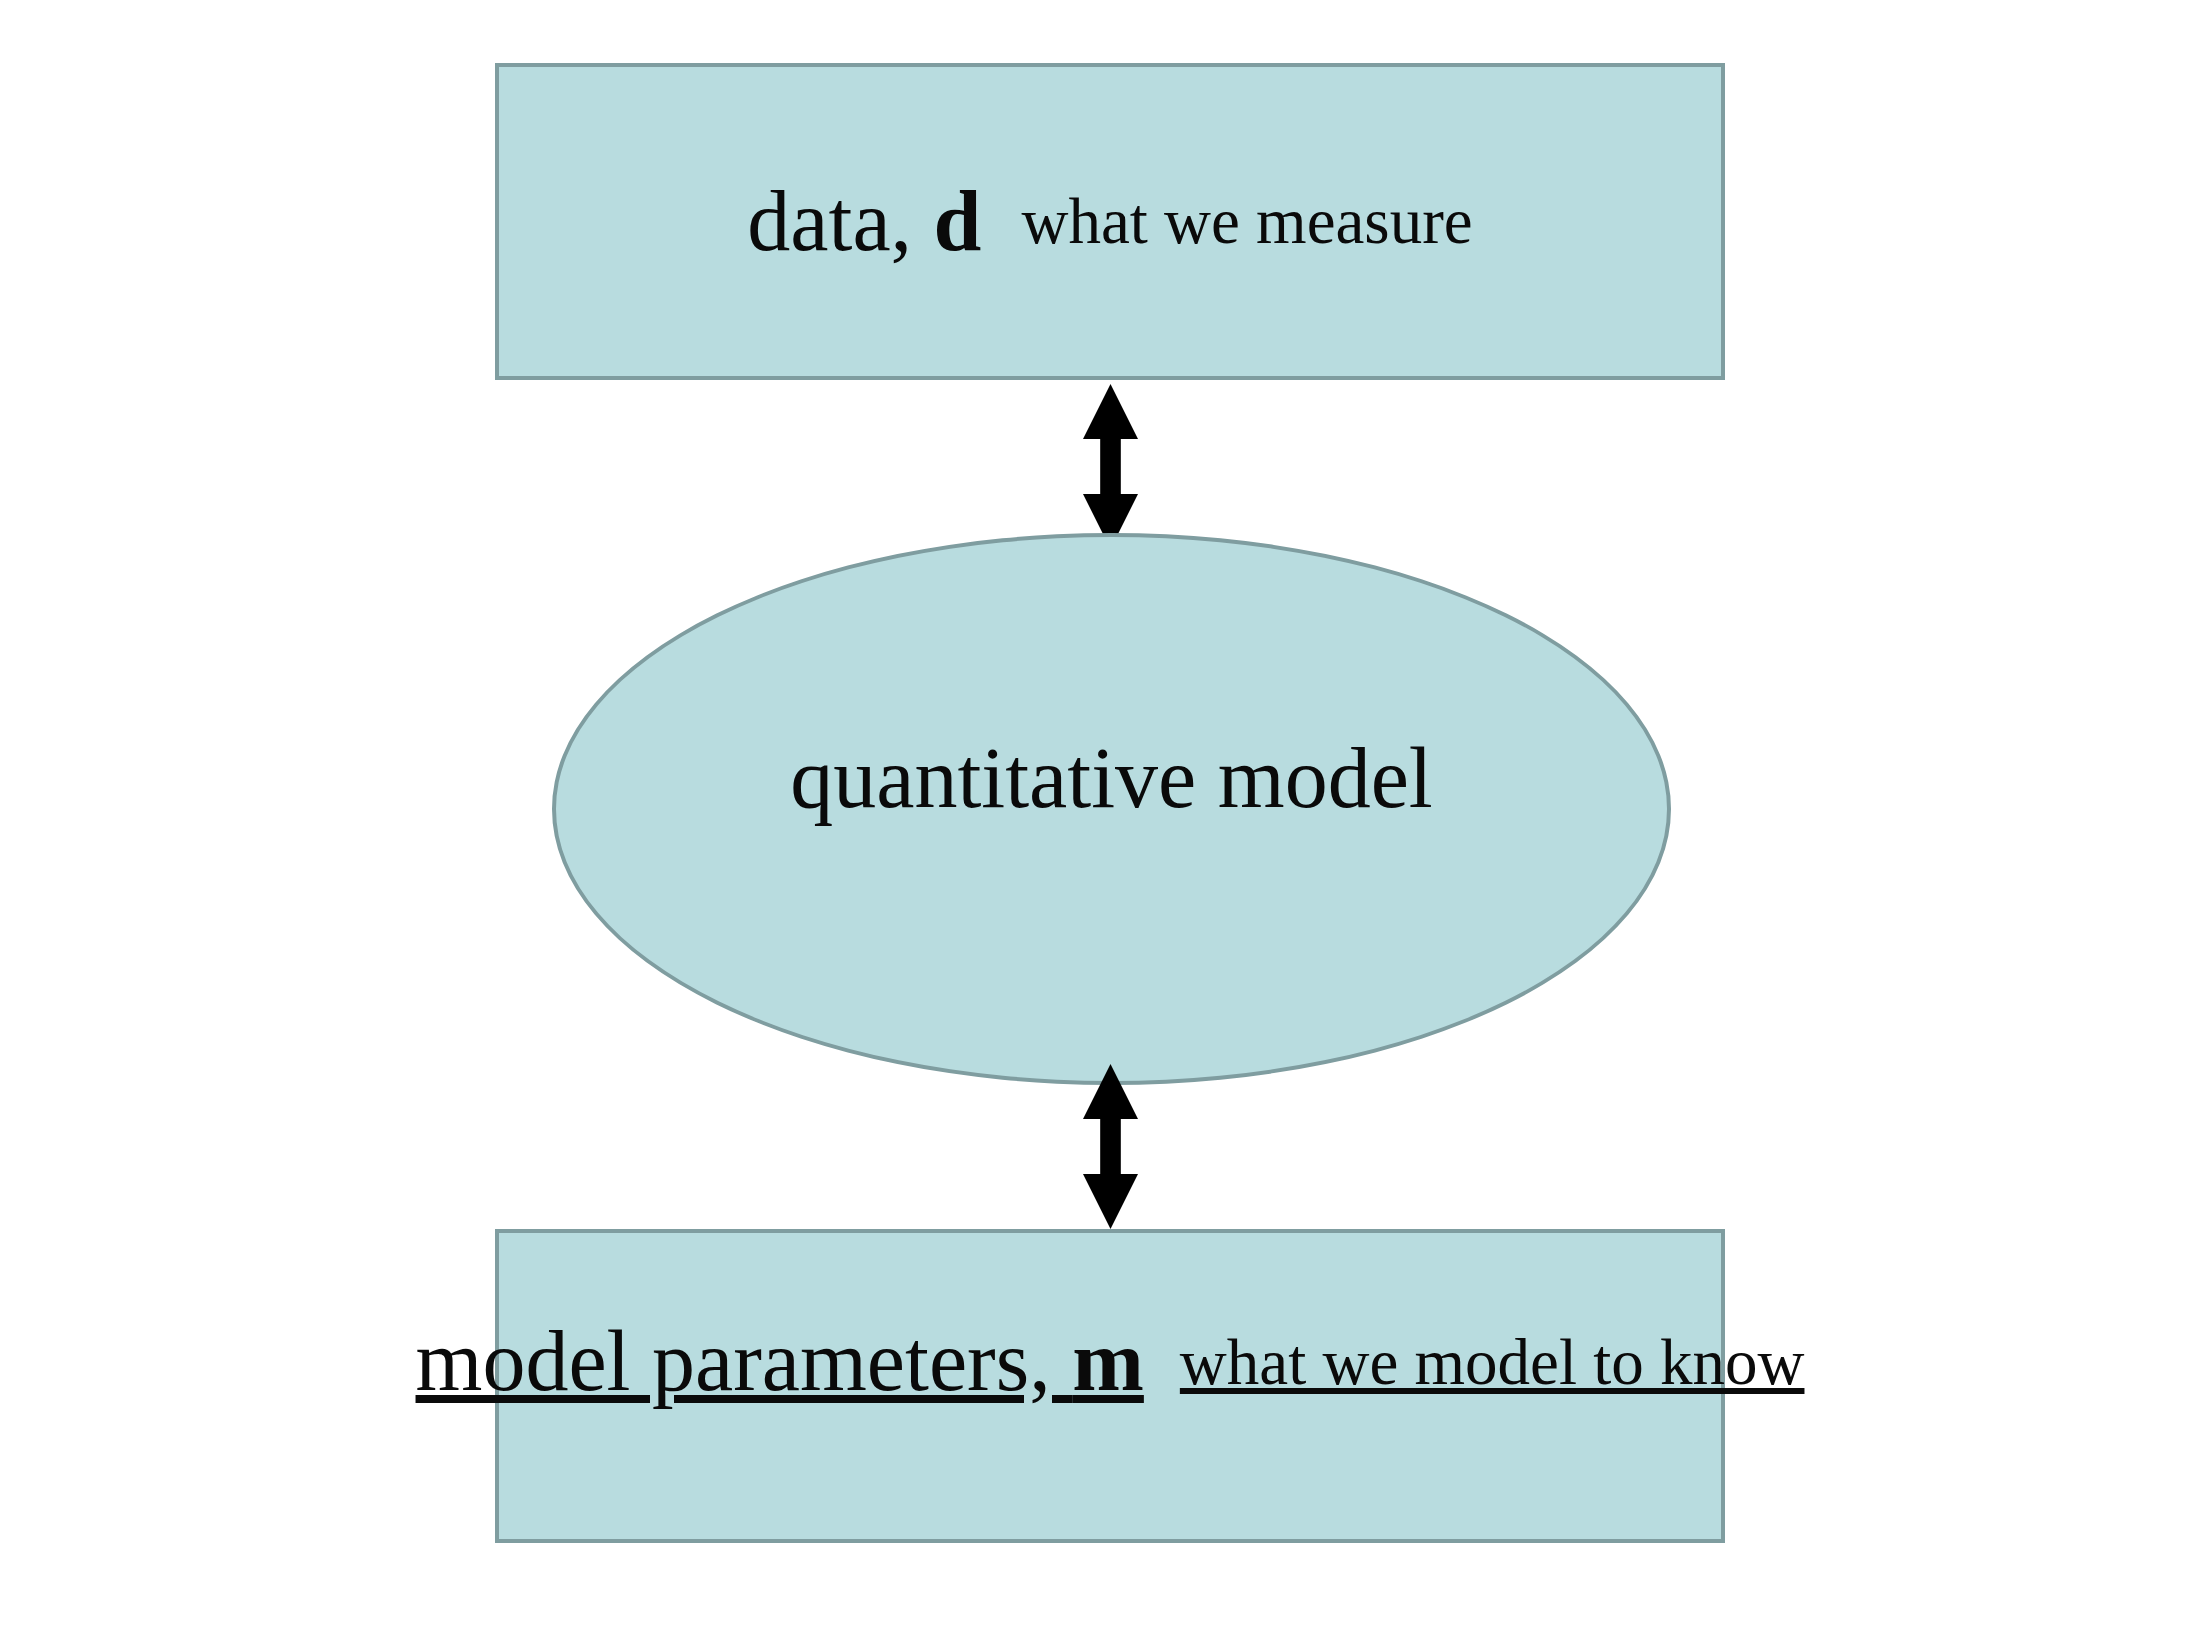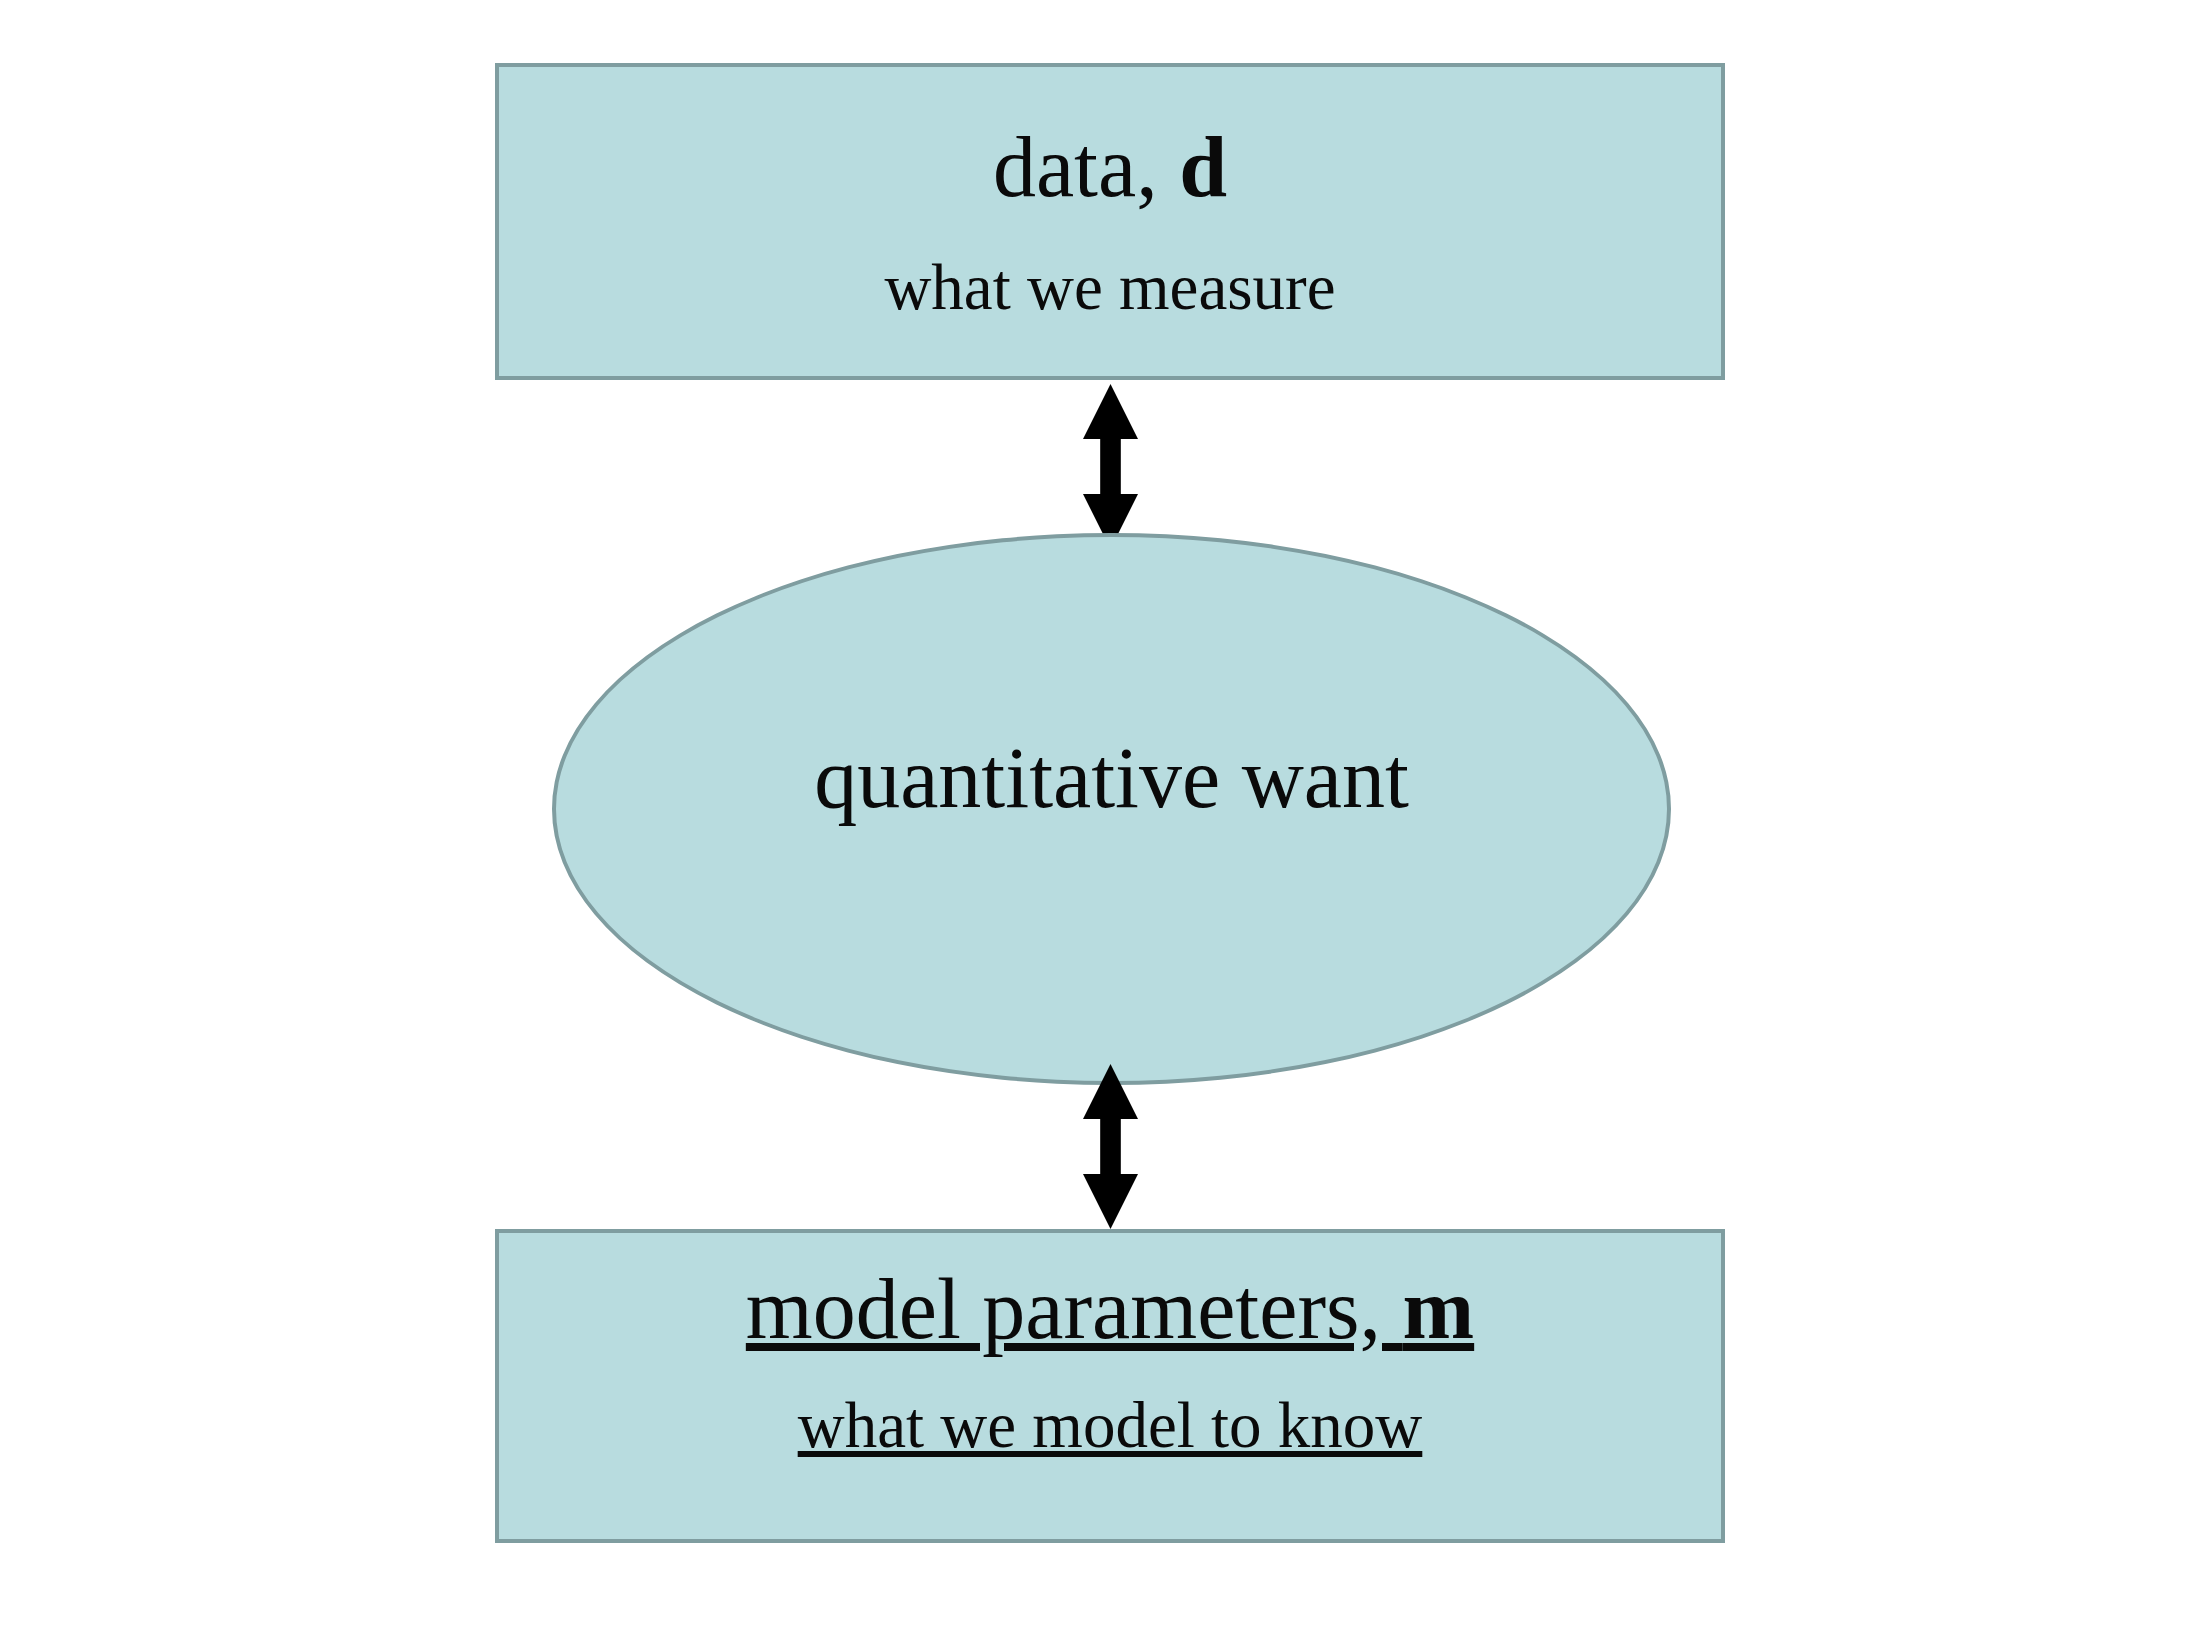--- a/index.html
+++ b/index.html
@@ -20,21 +20,21 @@
   .canvas {
     position: relative;
     width: 2203px; height: 1652px;
     background: var(--page-bg);
   }
   .shape {
     position: absolute;
     background: var(--shape-fill);
     border: 4.3px solid var(--shape-border);
     display: flex;
-    flex-direction: column;
+    flex-direction: row;
     align-items: center;
     justify-content: center;
     text-align: center;
   }
   .box-top {
     left: 495px; top: 63px;
     width: 1230px; height: 317px;
     gap: 40px;
   }
   .ellipse-mid {
@@ -78,21 +78,21 @@
   <div class="shape box-top">
     <div class="shape-title"><span>data, </span><b>d</b></div>
     <div class="shape-subtitle">what we measure</div>
   </div>
 
   <svg class="arrow arrow-top" width="55" height="165" viewBox="0 0 64 192" aria-hidden="true">
     <polygon points="32,0 64,64 44,64 44,128 64,128 32,192 0,128 20,128 20,64 0,64"></polygon>
   </svg>
 
   <div class="shape ellipse-mid">
-    <div class="shape-title">quantitative want</div>
+    <div class="shape-title">quantitative model</div>
   </div>
 
   <svg class="arrow arrow-bottom" width="55" height="165" viewBox="0 0 64 192" aria-hidden="true">
     <polygon points="32,0 64,64 44,64 44,128 64,128 32,192 0,128 20,128 20,64 0,64"></polygon>
   </svg>
 
   <div class="shape box-bottom">
     <div class="shape-title"><span>model parameters, </span><b>m</b></div>
     <div class="shape-subtitle">what we model to know</div>
   </div>

